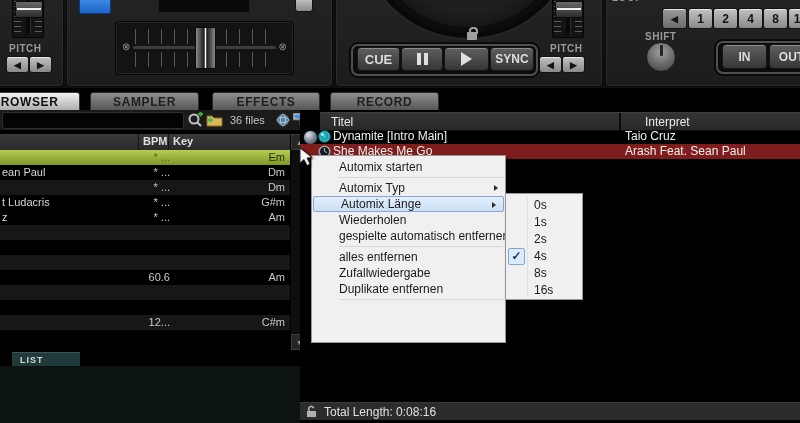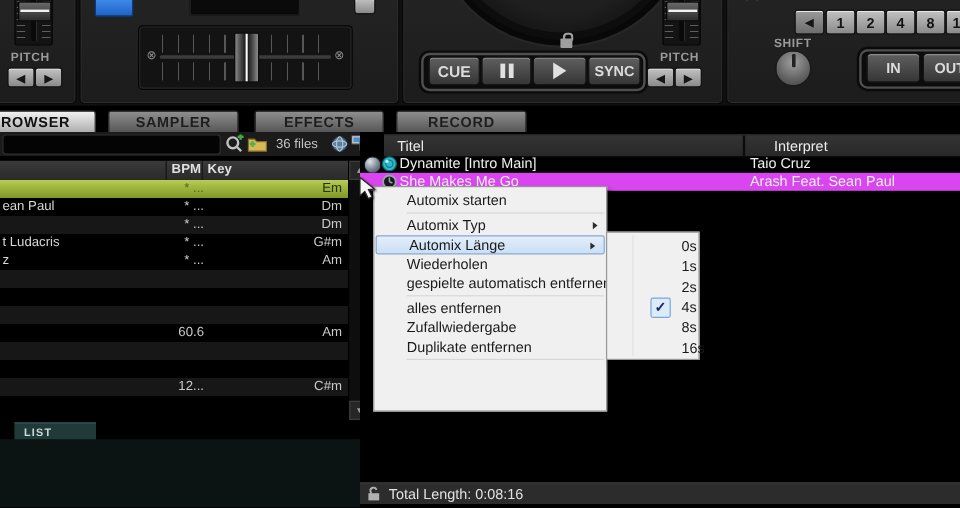--- a/index.html
+++ b/index.html
@@ -324,21 +324,21 @@
       <span class="sphere abs" style="left:3px;top:1px;"></span>
       <svg class="abs" style="left:18px;top:1px;" width="13" height="13">
         <circle cx="6.5" cy="6.5" r="5.8" fill="#2fb9c6" stroke="#0a6b77" stroke-width="1"></circle>
         <circle cx="6.5" cy="6.5" r="3" fill="none" stroke="#0d7d8a" stroke-width="1"></circle>
         <circle cx="4.5" cy="4.5" r="1.4" fill="#bdf2f5"></circle>
       </svg>
       <span class="abs" style="left:33px;top:0px;">Dynamite [Intro Main]</span>
       <span class="abs" style="left:325px;top:0px;">Taio Cruz</span>
     </div>
 
-    <div class="plrow" style="left:0;top:34px;width:500px;background:#d946ef;">
+    <div class="plrow" style="left:0;top:34px;width:500px;background:#7f1d1d;">
       <svg class="abs" style="left:18px;top:1px;" width="13" height="13">
         <circle cx="6.5" cy="6.5" r="5.3" fill="#15181c" stroke="#9aa2ab" stroke-width="1.6"></circle>
         <line x1="6.5" y1="6.5" x2="6.5" y2="3" stroke="#9aa2ab" stroke-width="1.3"></line>
         <line x1="6.5" y1="6.5" x2="9" y2="7.5" stroke="#9aa2ab" stroke-width="1.3"></line>
       </svg>
       <span class="abs" style="left:33px;top:0px;">She Makes Me Go</span>
       <span class="abs" style="left:325px;top:0px;">Arash Feat. Sean Paul</span>
     </div>
   </div>
 
@@ -357,21 +357,21 @@
     <div class="mitem hl"><span>Automix Länge</span><i class="marrow"></i></div>
     <div class="mitem"><span>Wiederholen</span></div>
     <div class="mitem"><span>gespielte automatisch entfernen</span></div>
     <div class="msep"></div>
     <div class="mitem"><span>alles entfernen</span></div>
     <div class="mitem"><span>Zufallwiedergabe</span></div>
     <div class="mitem"><span>Duplikate entfernen</span></div>
     <div class="msep"></div>
   </div>
 
-  <div class="abs smenu" style="left:505px;top:193px;width:78px;height:107px;padding-top:3px;box-sizing:border-box;padding-left:34px;">
+  <div class="abs smenu" style="left:505px;top:193px;width:78px;height:107px;padding-top:3px;box-sizing:border-box;">
     <div class="sm-gutter"></div>
     <div class="smitem"><span>0s</span></div>
     <div class="smitem"><span>1s</span></div>
     <div class="smitem"><span>2s</span></div>
     <div class="smitem">
       <span class="checkbox">✓</span>
       <span>4s</span>
     </div>
     <div class="smitem"><span>8s</span></div>
     <div class="smitem"><span>16s</span></div>

